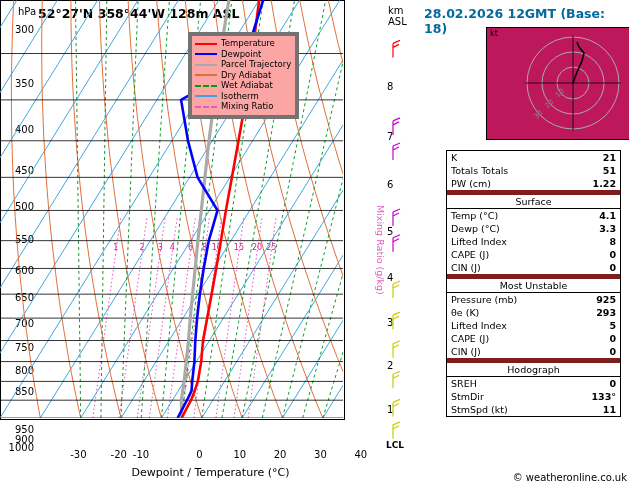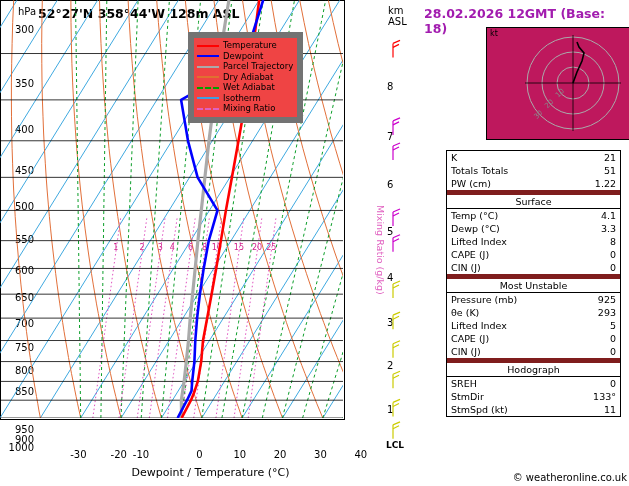--- a/index.html
+++ b/index.html
@@ -2,51 +2,51 @@
 <html><head>
 <meta charset="utf-8">
 <style>
   html,body{margin:0;padding:0;}
   body{width:629px;height:486px;background:#ffffff;font-family:"DejaVu Sans",sans-serif;position:relative;overflow:hidden;}
   .abs{position:absolute;}
   
   #hdr-left{left:38px;top:6px;font-size:12.5px;font-weight:bold;color:#000;}
   #hdr-hpa{left:18px;top:6px;font-size:10px;color:#000;}
   #hdr-km{left:388px;top:5px;font-size:10px;color:#000;line-height:11px;}
-  #hdr-right{left:424px;top:6px;font-size:12.5px;font-weight:bold;color:#a21caf;}
+  #hdr-right{left:424px;top:6px;font-size:12.5px;font-weight:bold;color:#0369a1;}
   
   #plot{left:38px;top:28px;width:345px;height:420px;border:1px solid #000;box-sizing:border-box;overflow:hidden;background:#fff;}
   #plot svg{position:absolute;left:0;top:0;}
   
   .ylab{position:absolute;right:2px;font-size:10px;color:#000;transform:translateY(-50%);}
   #ylabels{position:absolute;left:0;top:28px;width:36px;height:420px;}
   
   #xlabels{position:absolute;left:38px;top:449px;width:345px;height:14px;}
   .xlab{position:absolute;font-size:10px;color:#000;transform:translateX(-50%);}
   #xtitle{position:absolute;left:38px;top:466px;width:345px;text-align:center;font-size:11px;color:#000;}
   
   #kmlabels{position:absolute;left:385px;top:28px;width:24px;height:420px;}
   .kmlab{position:absolute;font-size:10px;color:#000;transform:translateY(-50%);}
   #lcl{position:absolute;left:386px;top:440px;font-size:9px;color:#000;font-weight:bold;}
   
   #mixtitle{position:absolute;left:372px;top:205px;width:14px;font-size:9.5px;color:#e060c0;
             writing-mode:vertical-rl;text-orientation:mixed;}
   
-  #legend{position:absolute;left:188px;top:32px;background:#ef4444;border:6px solid #737373;padding:2px 4px 3px 3px;}
+  #legend{position:absolute;left:188px;top:32px;background:#fca5a5;border:4px solid #737373;padding:2px 4px 3px 3px;}
   .lgrow{display:flex;align-items:center;height:10px;margin:0.5px 0;}
   .lgline{width:22px;height:0;border-top-width:2px;border-top-style:solid;margin-right:4px;}
   .lgtext{font-size:8.5px;color:#000;line-height:9px;}
   
   #hodo{position:absolute;left:446px;top:27px;width:190px;height:113px;border:1px solid #000;box-sizing:border-box;background:#be185d;margin-left:40px;}
   #hodo .kt{position:absolute;left:3px;top:1px;font-size:8px;color:#000;}
   
   #tbl{position:absolute;left:446px;top:150px;width:175px;border:1px solid #000;box-sizing:border-box;background:#fff;font-size:9.5px;color:#000;}
   .trow{display:flex;justify-content:space-between;padding:0 4px;height:13px;line-height:13px;}
   .trow .k{white-space:nowrap;}
-  .trow .v{white-space:nowrap;}
+  .trow .v{white-space:nowrap;font-weight:bold;}
   .thead{text-align:center;border-top:5px solid #7f1d1d;border-bottom:1px solid #000;height:13px;line-height:13px;font-size:9.5px;}
   
   #footer{position:absolute;right:2px;bottom:3px;font-size:10px;font-weight:normal;color:#000;}
 </style>
 </head>
 <body>
 
 <div class="abs" id="hdr-hpa">hPa</div>
 <div class="abs" id="hdr-left">52°27'N  358°44'W  128m ASL</div>
 <div class="abs" id="hdr-km">

